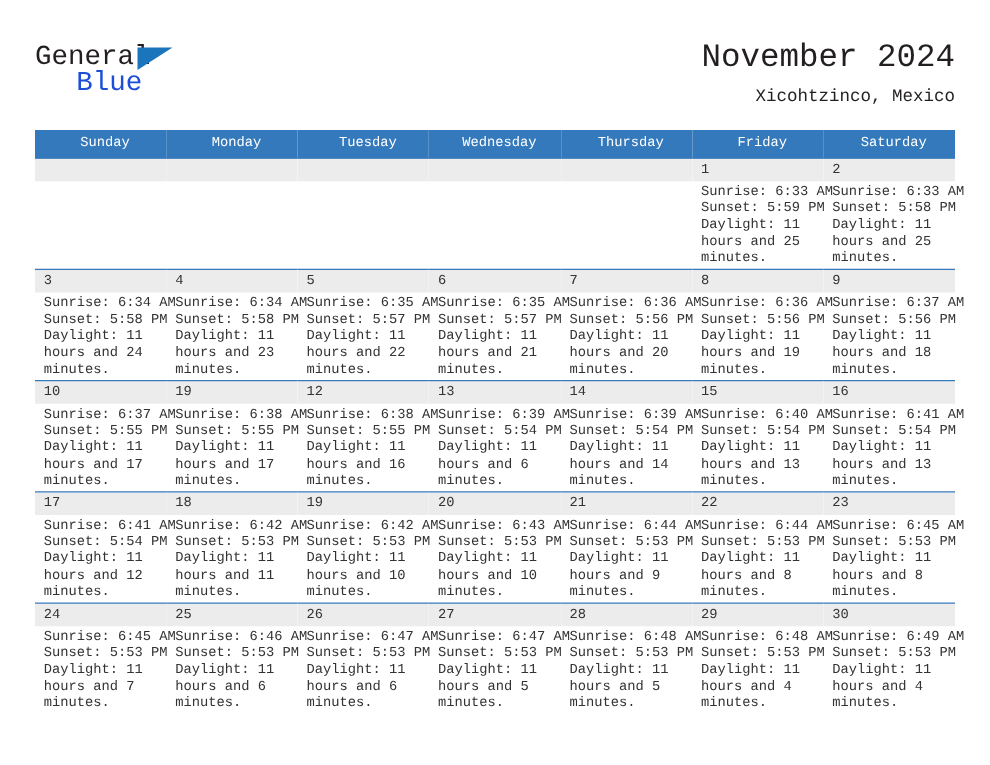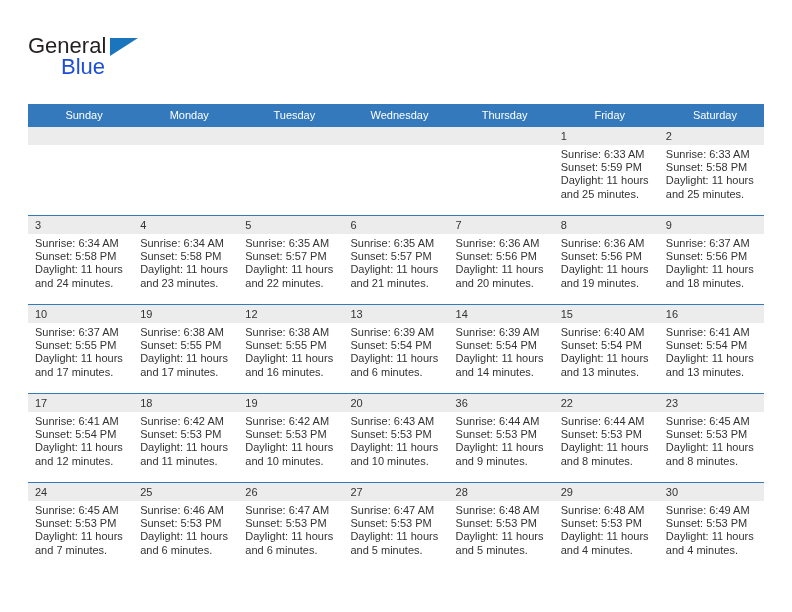--- a/index.html
+++ b/index.html
@@ -11,20 +11,21 @@
     background: #ffffff;
     font-family: "Liberation Sans", sans-serif;
     overflow: hidden;
   }
 
   .page {
     position: relative;
     width: 735px;
     height: 612px;
     background: #ffffff;
+    font-family: Liberation Mono, monospace;
   }
 
   
   .top-bar {
     position: absolute;
     left: 28px;
     top: 30px;
     width: 736px;
     height: 66px;
     display: flex;
@@ -139,20 +140,24 @@
 <div class="page">
 
   <div class="top-bar">
 
     <div class="logo">
       <span class="logo-general">General</span>
       <span class="logo-tri"></span>
       <span class="logo-blue">Blue</span>
     </div>
 
+    <div class="title-block">
+      <h1 class="cal-title">November 2024</h1>
+      <p class="cal-subtitle">Xicohtzinco, Mexico</p>
+    </div>
 
   </div>
 
   <table class="calendar">
     <thead>
       <tr id="header-row">
           <th>Sunday</th>
           <th>Monday</th>
           <th>Tuesday</th>
           <th>Wednesday</th>
@@ -338,21 +343,21 @@
           </td>
           <td>
             <span class="daynum">20</span>
             <div class="cellbody">
               <div>Sunrise: 6:43 AM</div>
               <div>Sunset: 5:53 PM</div>
               <div class="daylight">Daylight: 11 hours and 10 minutes.</div>
             </div>
           </td>
           <td>
-            <span class="daynum">36</span>
+            <span class="daynum">21</span>
             <div class="cellbody">
               <div>Sunrise: 6:44 AM</div>
               <div>Sunset: 5:53 PM</div>
               <div class="daylight">Daylight: 11 hours and 9 minutes.</div>
             </div>
           </td>
           <td>
             <span class="daynum">22</span>
             <div class="cellbody">
               <div>Sunrise: 6:44 AM</div>

